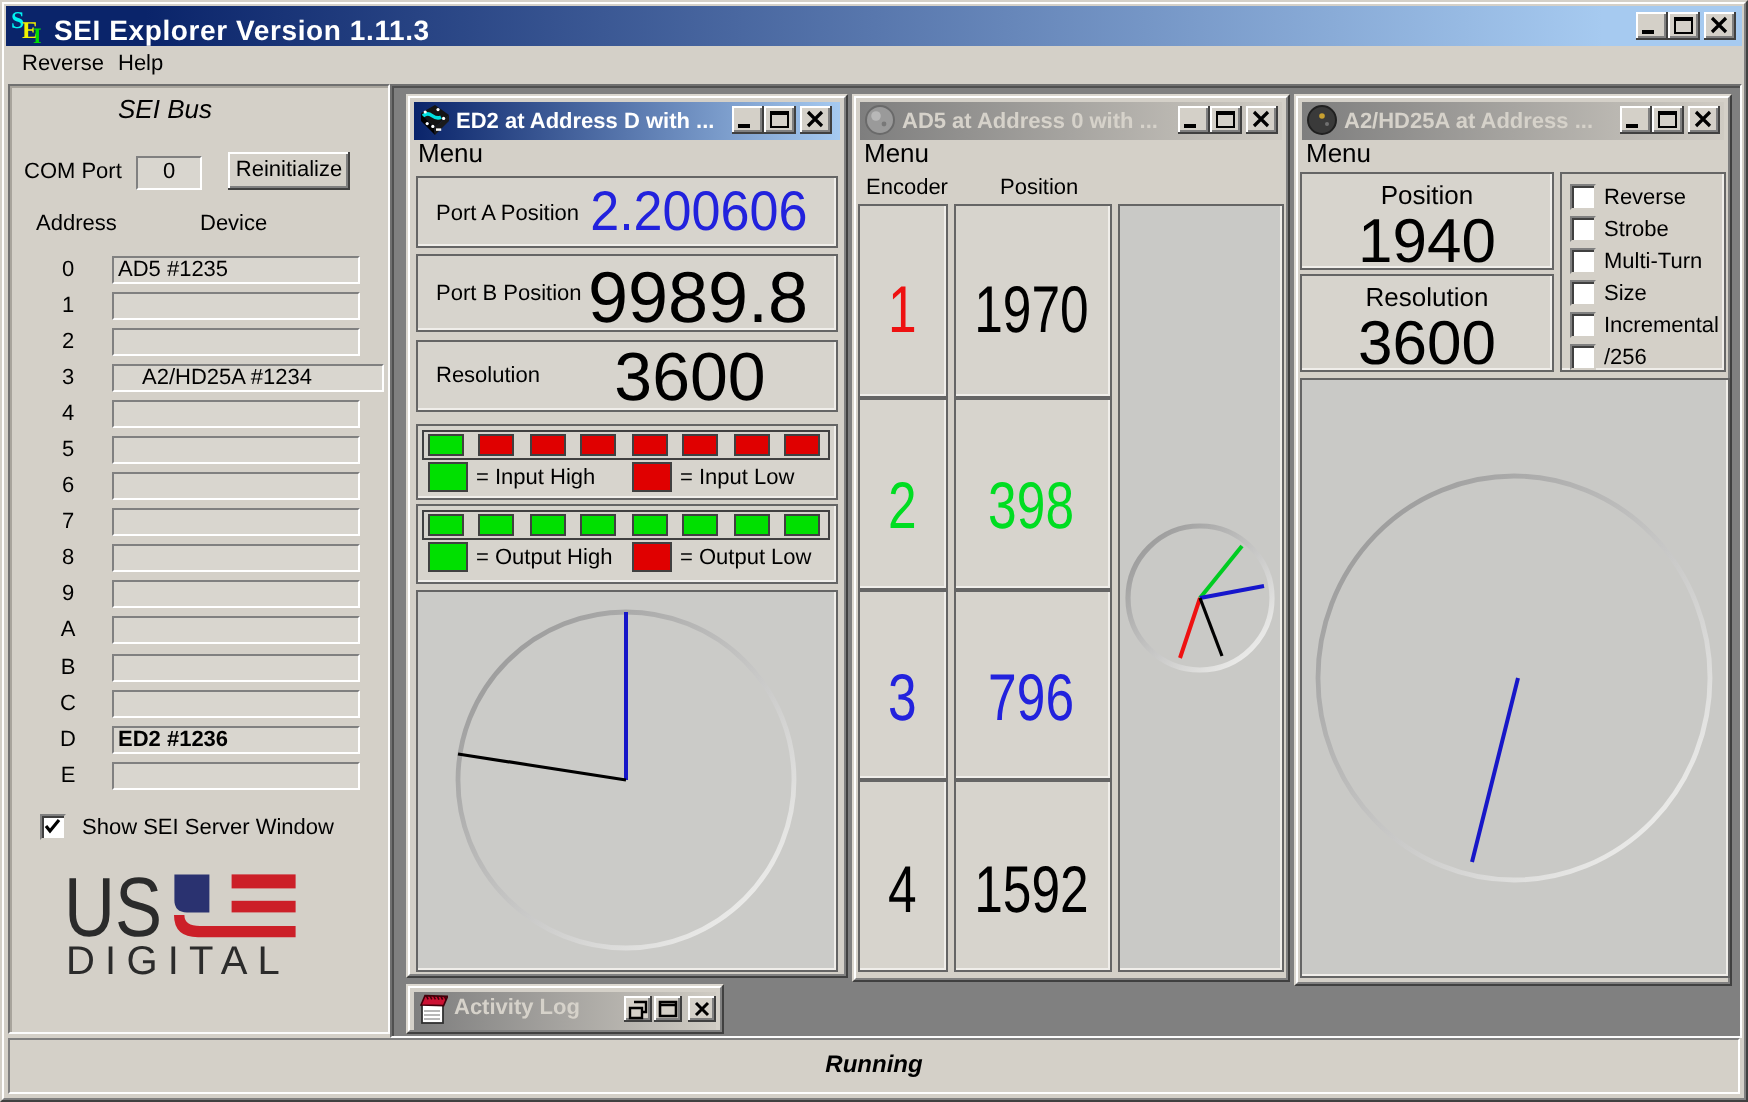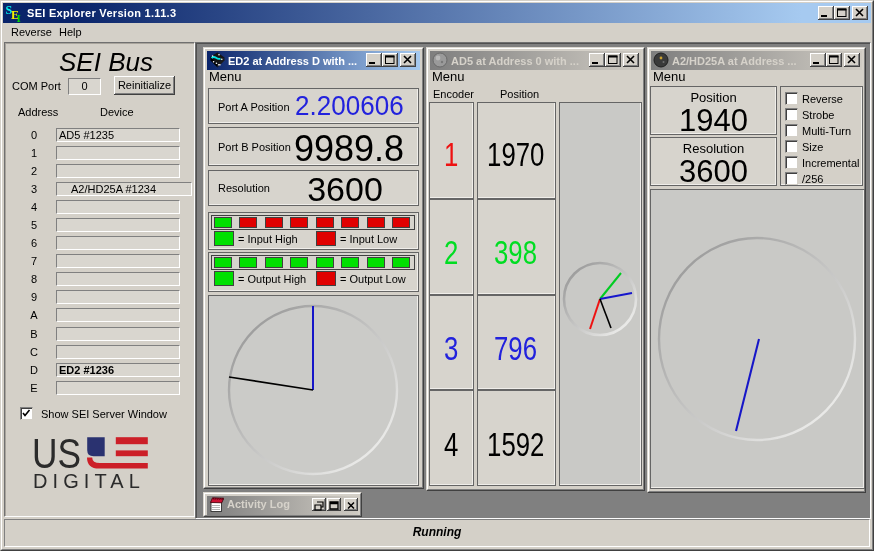--- a/index.html
+++ b/index.html
@@ -4,21 +4,21 @@
 <style>
 html,body{margin:0;padding:0;}
 body{width:874px;height:551px;overflow:hidden;font-family:"Liberation Sans",sans-serif;}
 #app{position:absolute;left:0;top:0;width:874px;height:551px;background:#D4D0C8;}
 .abs{position:absolute;}
 
 #f1{left:0;top:0;width:872px;height:549px;border:1px solid;border-color:#D4D0C8 #404040 #404040 #D4D0C8;}
 #f2{left:1px;top:1px;width:870px;height:547px;border:1px solid;border-color:#fff #808080 #808080 #fff;}
 
 #mtitle{left:3px;top:3px;width:868px;height:20px;background:linear-gradient(90deg,#0A246A 0%,#0A246A 8%,#A6CAF0 92%);}
-#mtitle .txt{position:absolute;left:24px;top:4px;color:#fff;font-size:11px;font-weight:bold;letter-spacing:0.3px;}
+#mtitle .txt{position:absolute;left:24px;top:4px;color:#fff;font-size:14px;font-weight:bold;letter-spacing:0.3px;}
 .tbtn{position:absolute;background:#D4D0C8;box-shadow:inset -1px -1px 0 #404040,inset 1px 1px 0 #fff,inset -2px -2px 0 #808080,inset 2px 2px 0 #D4D0C8;}
 
 #menubar{left:3px;top:23px;width:868px;height:19px;font-size:11px;color:#000;}
 #menubar span{position:absolute;top:3px;}
 
 #lpanel{left:4px;top:42px;width:189px;height:473px;border:1px solid;border-color:#707070 #fcfcfc #fcfcfc #707070;background:#D4D0C8;box-shadow:inset 1px 1px 0 #a8a49c;}
 
 #mdi{left:195px;top:42px;width:674px;height:475px;background:#808080;border:1px solid;border-color:#707070 #fcfcfc #fcfcfc #707070;box-shadow:inset 1px 1px 0 #505050;}
 
 .cw{position:absolute;background:#D4D0C8;border:1px solid;border-color:#dcd8d0 #404040 #404040 #dcd8d0;}
@@ -68,21 +68,21 @@
     <div class="tbtn" style="left:849px;top:3px;width:16px;height:14px;"><svg width="16" height="14">
           <path d="M4 3 L11 10 M11 3 L4 10" stroke="#000" stroke-width="1.6"></path>
         </svg></div>
   </div>
   <div id="menubar" class="abs">
       <span style="left:8px">Reverse</span>
       <span style="left:56px">Help</span>
     </div>
   <div id="lpanel" class="abs">
 
-    <div class="abs" style="left:54px;top:4px;font-size:26px;font-style:italic;">SEI Bus</div>
+    <div class="abs" style="left:54px;top:4px;font-size:13px;font-style:italic;">SEI Bus</div>
     <div class="lab" style="left:7px;top:37px;">COM Port</div>
     <div class="sunk" style="left:63px;top:35px;width:31px;height:15px;text-align:center;font-size:11px;line-height:15px;">0</div>
     <div class="abs" style="left:109px;top:33px;width:61px;height:19px;background:#D4D0C8;box-shadow:inset -1px -1px 0 #404040,inset 1px 1px 0 #fff,inset -2px -2px 0 #808080;font-size:11px;text-align:center;line-height:19px;">Reinitialize</div>
     <div class="lab" style="left:13px;top:63px;">Address</div>
     <div class="lab" style="left:95px;top:63px;">Device</div>
     <div id="rows">
       <div class="lab" style="left:21px;top:86px;width:16px;text-align:center;">0</div>
       <div class="sunk" style="left:51px;top:85px;width:120px;height:12px;font-size:11px;line-height:12px;padding-left:2px;">AD5 #1235</div>
       <div class="lab" style="left:21px;top:104px;width:16px;text-align:center;">1</div>
       <div class="sunk" style="left:51px;top:103px;width:120px;height:12px;font-size:11px;line-height:12px;padding-left:2px;"></div>

